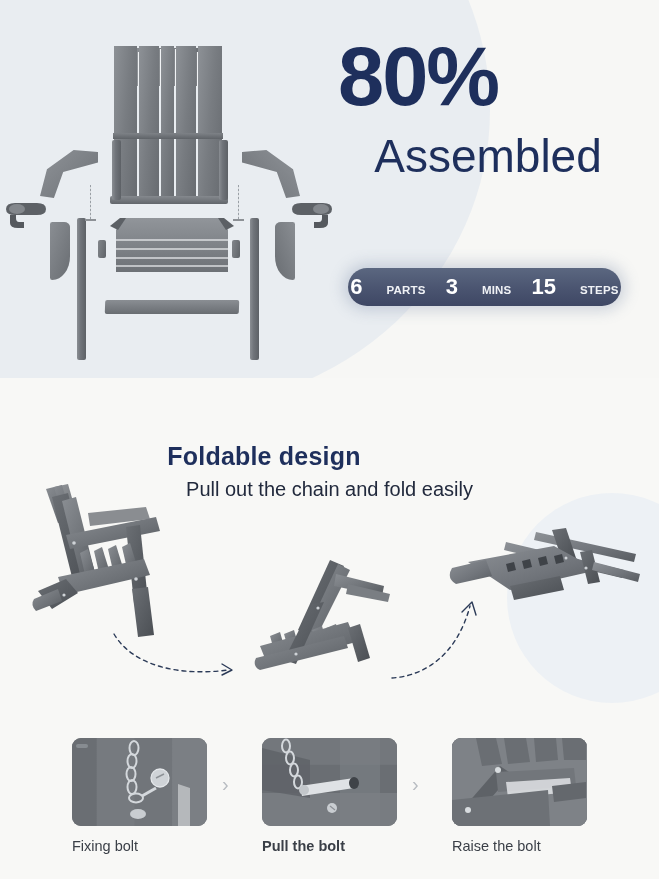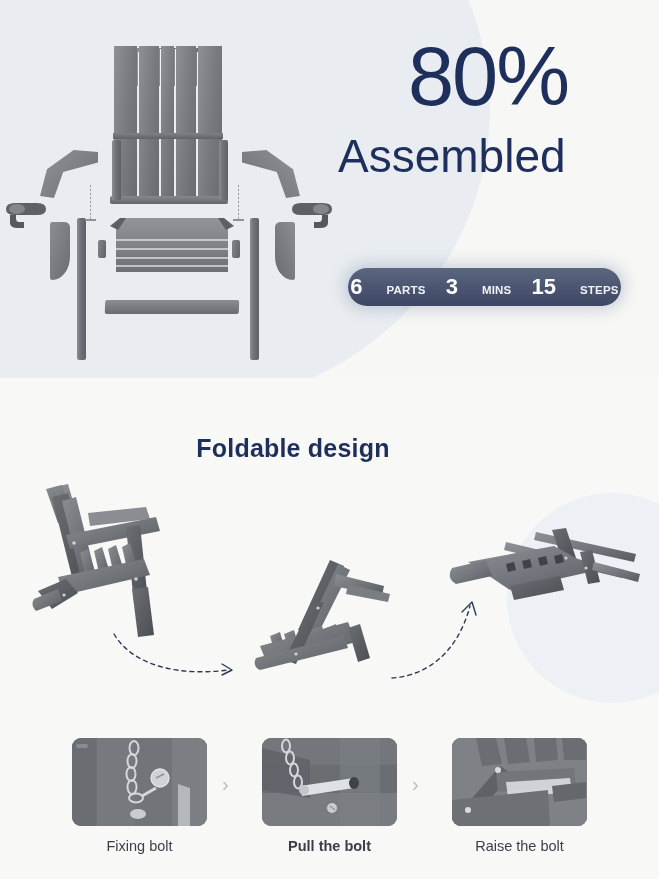--- a/index.html
+++ b/index.html
@@ -140,34 +140,33 @@
   }
 
   
   #hero-text {
     position: absolute;
     left: 338px; top: 38px;
     width: 300px;
   }
   #pct {
     font-size: 83px;
-    font-weight: 400;
+    font-weight: 700;
     color: #1e2f5c;
     letter-spacing: -2px;
     line-height: 0.95;
-    text-align: center;
     margin: 0;
   }
   #assembled {
     font-size: 46px;
     font-weight: 400;
     color: #1e2f5c;
     letter-spacing: 0px;
     line-height: 1.0;
-    text-align: left;
+    text-align: center;
     margin: 16px 0 0 0;
   }
   #badge {
     position: absolute;
     left: 348px; top: 268px;
     width: 273px; height: 38px;
     background: linear-gradient(180deg, #5b6780 0%, #4a5470 55%, #3e4764 100%);
     border-radius: 19px;
     box-shadow: 0 0 14px 5px rgba(120,135,165,0.30);
     display: flex;
@@ -193,28 +192,27 @@
   }
   #fold-circle {
     position: absolute;
     right: -58px; top: 115px;
     width: 210px; height: 210px;
     background: #edf1f5;
     border-radius: 50%;
   }
   #fold-title {
     position: absolute;
-    left: 0; top: 56px;
+    left: 0; top: 64px;
     width: 528px;
     text-align: center;
     font-size: 25px;
     font-weight: 700;
     color: #1e2f5c;
     letter-spacing: 0.2px;
-    margin-left: 29px;
   }
   #fold-sub {
     position: absolute;
     left: 0; top: 100px;
     width: 659px;
     text-align: center;
     font-size: 20px;
     font-weight: 400;
     color: #222a3d;
   }
@@ -271,21 +269,20 @@
     color: #b9bdc2;
     font-weight: 300;
   }
   #chev1 { left: 222px; }
   #chev2 { left: 412px; }
 
   .cap {
     position: absolute;
     top: 110px;
     width: 135px;
-    text-align: center;
     font-size: 14.5px;
     color: #3a3f47;
     font-weight: 400;
   }
   #cap1 { left: 72px; }
   #cap2 { left: 262px; font-weight: bold; }
   #cap3 { left: 452px; }
 </style>
 </head>
 <body>
@@ -393,20 +390,21 @@
       <div class="badge-pair">
         <span class="badge-num">15</span>
         <span class="badge-unit">STEPS</span>
       </div>
     </div>
   </div>
 
   <div id="fold">
     <div id="fold-circle"></div>
     <div id="fold-title">Foldable design</div>
+    <div id="fold-sub">Pull out the chain and fold easily</div>
 
     <svg class="chairfig" id="chair1" viewBox="0 0 185 165">
       <defs>
         <linearGradient id="g1" x1="0" y1="0" x2="1" y2="1">
           <stop offset="0%" stop-color="#8a8e93"></stop>
             <stop offset="60%" stop-color="#6d7176"></stop>
             <stop offset="100%" stop-color="#55595e"></stop>
         </linearGradient>
         <linearGradient id="g1d" x1="0" y1="0" x2="1" y2="1">
           <stop offset="0%" stop-color="#6b6f74"></stop>

